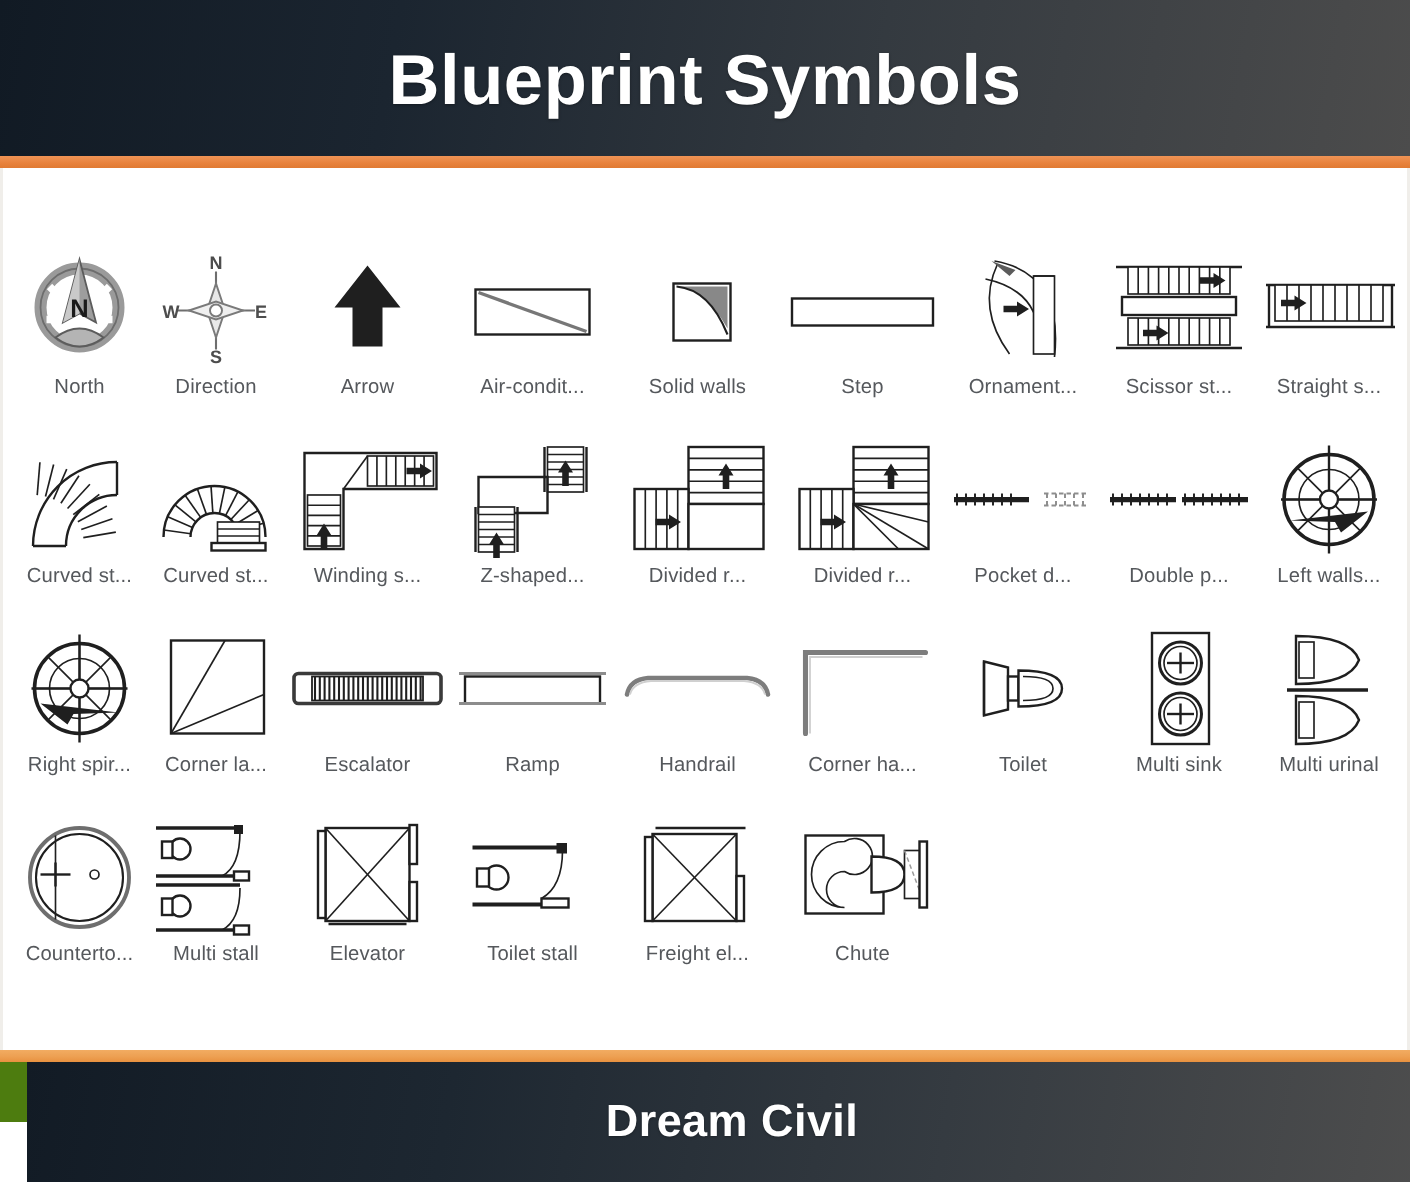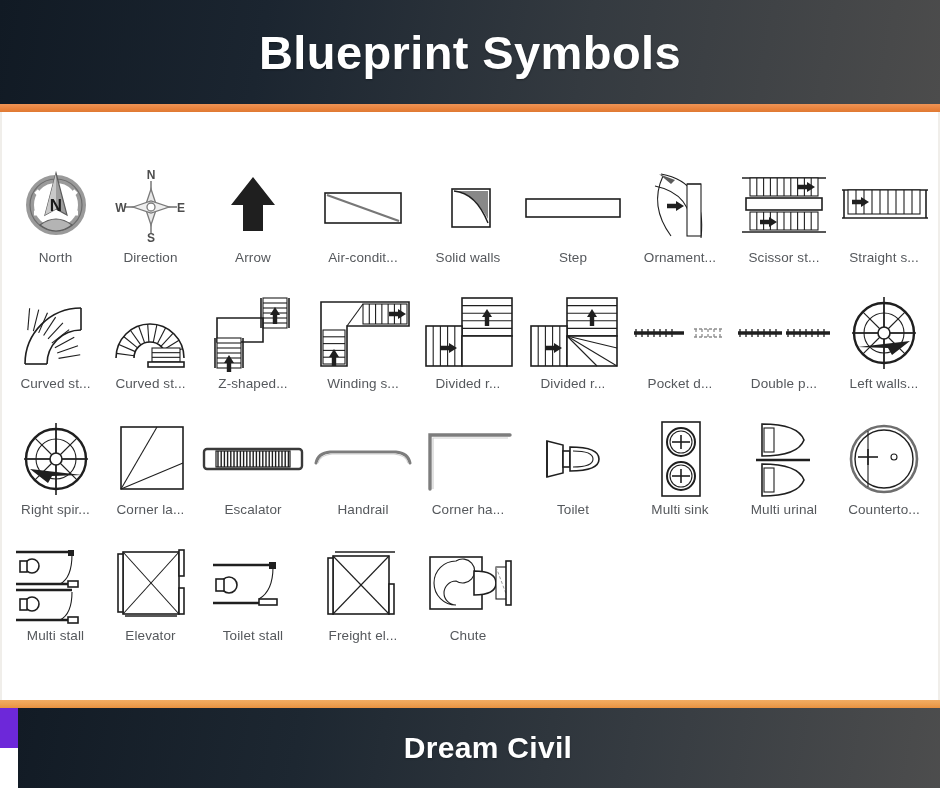--- a/index.html
+++ b/index.html
@@ -2,21 +2,21 @@
 <html><head>
 <meta charset="utf-8">
 <style>
   * { box-sizing: border-box; margin: 0; padding: 0; }
   html, body { width: 940px; height: 788px; }
   body {
     font-family: "Liberation Sans", sans-serif;
     background: #ffffff;
     overflow: hidden;
   }
-  .page { position: relative; width: 940px; height: 748px; background: #6d28d9; }
+  .page { position: relative; width: 940px; height: 748px; background: #4d7c0f; }
 
   
   .header {
     position: absolute; left: 0; top: 0; width: 940px; height: 104px;
     background: linear-gradient(100deg, #111a24 0%, #1b2530 28%, #343a40 62%, #4c4c4c 100%);
     display: flex; align-items: center; justify-content: center;
   }
   .header-title {
     color: #ffffff;
     font-size: 47px;
@@ -268,20 +268,43 @@
     <rect x="46" y="56" width="28" height="14" fill="#fff" stroke="#1f1f1f" stroke-width="1.1"></rect>
     <line x1="46" y1="60.666666666666664" x2="74" y2="60.666666666666664" stroke="#1f1f1f" fill="none" stroke-width="1.1"></line>
               <line x1="46" y1="65.33333333333333" x2="74" y2="65.33333333333333" stroke="#1f1f1f" fill="none" stroke-width="1.1"></line>
     <rect x="42" y="70" width="36" height="5" fill="#fff" stroke="#1f1f1f" stroke-width="1.6"></rect>
   </svg>
           </div>
           <div class="label">Curved st...</div>
         </div>
         <div class="cell">
           <div class="sym">
+            <svg width="100" height="82" viewBox="0 0 100 82">
+    <path d="M8 10 L96 10 L96 34 L34 34 L34 74 L8 74 Z" fill="#fff" stroke="#1f1f1f" stroke-width="1.6"></path>
+    <rect x="50" y="12" width="44" height="20" fill="#fff" stroke="#1f1f1f" stroke-width="1.1"></rect>
+    <line x1="56.285714285714285" y1="12" x2="56.285714285714285" y2="32" stroke="#1f1f1f" fill="none" stroke-width="1.1"></line>
+              <line x1="62.57142857142857" y1="12" x2="62.57142857142857" y2="32" stroke="#1f1f1f" fill="none" stroke-width="1.1"></line>
+              <line x1="68.85714285714286" y1="12" x2="68.85714285714286" y2="32" stroke="#1f1f1f" fill="none" stroke-width="1.1"></line>
+              <line x1="75.14285714285714" y1="12" x2="75.14285714285714" y2="32" stroke="#1f1f1f" fill="none" stroke-width="1.1"></line>
+              <line x1="81.42857142857143" y1="12" x2="81.42857142857143" y2="32" stroke="#1f1f1f" fill="none" stroke-width="1.1"></line>
+              <line x1="87.71428571428572" y1="12" x2="87.71428571428572" y2="32" stroke="#1f1f1f" fill="none" stroke-width="1.1"></line>
+    <rect x="10" y="38" width="22" height="34" fill="#fff" stroke="#1f1f1f" stroke-width="1.1"></rect>
+    <line x1="10" y1="44.8" x2="32" y2="44.8" stroke="#1f1f1f" fill="none" stroke-width="1.1"></line>
+              <line x1="10" y1="51.6" x2="32" y2="51.6" stroke="#1f1f1f" fill="none" stroke-width="1.1"></line>
+              <line x1="10" y1="58.4" x2="32" y2="58.4" stroke="#1f1f1f" fill="none" stroke-width="1.1"></line>
+              <line x1="10" y1="65.2" x2="32" y2="65.2" stroke="#1f1f1f" fill="none" stroke-width="1.1"></line>
+    <path d="M34 34 L50 12" stroke="#1f1f1f" fill="none" stroke-width="1.1"></path>
+    <path d="M93 22 L85 17 L85 19.8 L76 19.8 L76 24.2 L85 24.2 L85 27 Z" fill="#1f1f1f"></path>
+    <path d="M21 57 L26 65 L23.2 65 L23.2 74 L18.8 74 L18.8 65 L16 65 Z" fill="#1f1f1f"></path>
+  </svg>
+          </div>
+          <div class="label">Winding s...</div>
+        </div>
+        <div class="cell">
+          <div class="sym">
             <svg width="92" height="82" viewBox="0 0 92 82">
     <rect x="56" y="6" width="24" height="30" fill="#fff" stroke="#1f1f1f" stroke-width="1.1"></rect>
     <line x1="56" y1="11" x2="80" y2="11" stroke="#1f1f1f" fill="none" stroke-width="1.1"></line>
               <line x1="56" y1="16" x2="80" y2="16" stroke="#1f1f1f" fill="none" stroke-width="1.1"></line>
               <line x1="56" y1="21" x2="80" y2="21" stroke="#1f1f1f" fill="none" stroke-width="1.1"></line>
               <line x1="56" y1="26" x2="80" y2="26" stroke="#1f1f1f" fill="none" stroke-width="1.1"></line>
               <line x1="56" y1="31" x2="80" y2="31" stroke="#1f1f1f" fill="none" stroke-width="1.1"></line>
     <line x1="54" y1="6" x2="54" y2="36" stroke="#1f1f1f" fill="none" stroke-width="1.6"></line>
               <line x1="82" y1="6" x2="82" y2="36" stroke="#1f1f1f" fill="none" stroke-width="1.6"></line>
     <path d="M10 26 L56 26 L56 50 L10 50 Z" fill="none" stroke="#1f1f1f" stroke-width="1.6"></path>
@@ -291,43 +314,20 @@
               <line x1="10" y1="61" x2="34" y2="61" stroke="#1f1f1f" fill="none" stroke-width="1.1"></line>
               <line x1="10" y1="66" x2="34" y2="66" stroke="#1f1f1f" fill="none" stroke-width="1.1"></line>
               <line x1="10" y1="71" x2="34" y2="71" stroke="#1f1f1f" fill="none" stroke-width="1.1"></line>
     <line x1="8" y1="46" x2="8" y2="76" stroke="#1f1f1f" fill="none" stroke-width="1.6"></line>
               <line x1="36" y1="46" x2="36" y2="76" stroke="#1f1f1f" fill="none" stroke-width="1.6"></line>
     <path d="M68 15 L73 23 L70.2 23 L70.2 32 L65.8 32 L65.8 23 L63 23 Z" fill="#1f1f1f"></path>
     <path d="M22 63 L27 71 L24.2 71 L24.2 80 L19.8 80 L19.8 71 L17 71 Z" fill="#1f1f1f"></path>
   </svg>
           </div>
           <div class="label">Z-shaped...</div>
-        </div>
-        <div class="cell">
-          <div class="sym">
-            <svg width="100" height="82" viewBox="0 0 100 82">
-    <path d="M8 10 L96 10 L96 34 L34 34 L34 74 L8 74 Z" fill="#fff" stroke="#1f1f1f" stroke-width="1.6"></path>
-    <rect x="50" y="12" width="44" height="20" fill="#fff" stroke="#1f1f1f" stroke-width="1.1"></rect>
-    <line x1="56.285714285714285" y1="12" x2="56.285714285714285" y2="32" stroke="#1f1f1f" fill="none" stroke-width="1.1"></line>
-              <line x1="62.57142857142857" y1="12" x2="62.57142857142857" y2="32" stroke="#1f1f1f" fill="none" stroke-width="1.1"></line>
-              <line x1="68.85714285714286" y1="12" x2="68.85714285714286" y2="32" stroke="#1f1f1f" fill="none" stroke-width="1.1"></line>
-              <line x1="75.14285714285714" y1="12" x2="75.14285714285714" y2="32" stroke="#1f1f1f" fill="none" stroke-width="1.1"></line>
-              <line x1="81.42857142857143" y1="12" x2="81.42857142857143" y2="32" stroke="#1f1f1f" fill="none" stroke-width="1.1"></line>
-              <line x1="87.71428571428572" y1="12" x2="87.71428571428572" y2="32" stroke="#1f1f1f" fill="none" stroke-width="1.1"></line>
-    <rect x="10" y="38" width="22" height="34" fill="#fff" stroke="#1f1f1f" stroke-width="1.1"></rect>
-    <line x1="10" y1="44.8" x2="32" y2="44.8" stroke="#1f1f1f" fill="none" stroke-width="1.1"></line>
-              <line x1="10" y1="51.6" x2="32" y2="51.6" stroke="#1f1f1f" fill="none" stroke-width="1.1"></line>
-              <line x1="10" y1="58.4" x2="32" y2="58.4" stroke="#1f1f1f" fill="none" stroke-width="1.1"></line>
-              <line x1="10" y1="65.2" x2="32" y2="65.2" stroke="#1f1f1f" fill="none" stroke-width="1.1"></line>
-    <path d="M34 34 L50 12" stroke="#1f1f1f" fill="none" stroke-width="1.1"></path>
-    <path d="M93 22 L85 17 L85 19.8 L76 19.8 L76 24.2 L85 24.2 L85 27 Z" fill="#1f1f1f"></path>
-    <path d="M21 57 L26 65 L23.2 65 L23.2 74 L18.8 74 L18.8 65 L16 65 Z" fill="#1f1f1f"></path>
-  </svg>
-          </div>
-          <div class="label">Winding s...</div>
         </div>
         <div class="cell">
           <div class="sym">
             <svg width="100" height="82" viewBox="0 0 100 82">
     <rect x="44" y="6" width="50" height="38" fill="#fff" stroke="#1f1f1f" stroke-width="1.6"></rect>
     <line x1="44" y1="13.6" x2="94" y2="13.6" stroke="#1f1f1f" fill="none" stroke-width="1.1"></line>
               <line x1="44" y1="21.2" x2="94" y2="21.2" stroke="#1f1f1f" fill="none" stroke-width="1.1"></line>
               <line x1="44" y1="28.8" x2="94" y2="28.8" stroke="#1f1f1f" fill="none" stroke-width="1.1"></line>
               <line x1="44" y1="36.4" x2="94" y2="36.4" stroke="#1f1f1f" fill="none" stroke-width="1.1"></line>
     <rect x="8" y="34" width="36" height="40" fill="#fff" stroke="#1f1f1f" stroke-width="1.6"></rect>
@@ -506,20 +506,30 @@
                 <line x1="87.2" y1="32" x2="87.2" y2="48"></line>
                 <line x1="90.4" y1="32" x2="90.4" y2="48"></line>
     </g>
   </svg>
           </div>
           <div class="label">Escalator</div>
         </div>
         <div class="cell">
           <div class="sym">
             <svg width="110" height="80" viewBox="0 0 110 80">
+    <line x1="6" y1="30" x2="104" y2="30" stroke="#8c8c8c" stroke-width="2"></line>
+    <rect x="10" y="32" width="90" height="18" fill="#fff" stroke="#1f1f1f" stroke-width="1.6"></rect>
+    <line x1="6" y1="50" x2="104" y2="50" stroke="#8c8c8c" stroke-width="2"></line>
+  </svg>
+          </div>
+          <div class="label">Ramp</div>
+        </div>
+        <div class="cell">
+          <div class="sym">
+            <svg width="110" height="80" viewBox="0 0 110 80">
     <path d="M8 44 Q10 34 22 33 L88 33 Q100 34 102 44" stroke="#7d7d7d" stroke-width="3" fill="none" stroke-linecap="round"></path>
     <path d="M10 44 Q12 36 24 35 L86 35 Q98 36 100 44" stroke="#d0d0d0" stroke-width="1.2" fill="none"></path>
   </svg>
           </div>
           <div class="label">Handrail</div>
         </div>
         <div class="cell">
           <div class="sym">
             <svg width="100" height="80" viewBox="0 0 100 80">
     <path d="M12 70 L12 16 L92 16" stroke="#7d7d7d" stroke-width="3.4" fill="none" stroke-linecap="round"></path>

